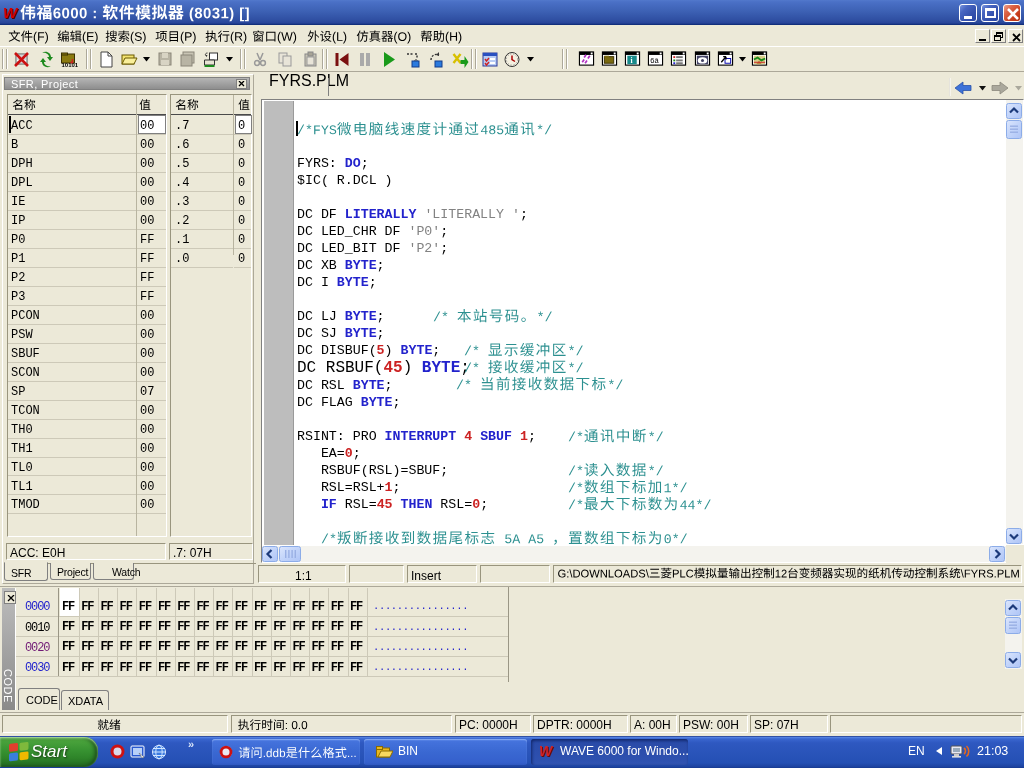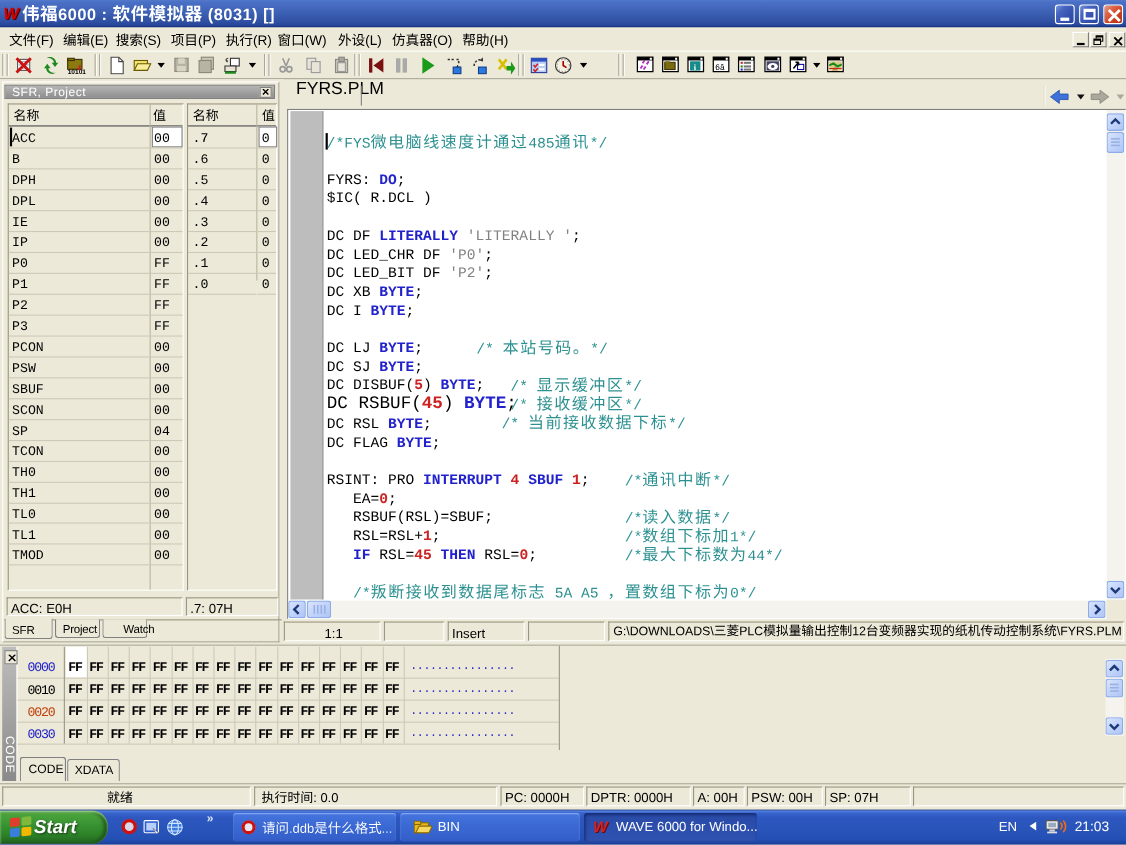--- a/index.html
+++ b/index.html
@@ -113,21 +113,21 @@
 <div class="abs" style="left:137px;top:342.8px;width:29px;height:0px;border-top:1px solid #cdc9b8"></div>
 <div class="abs" style="left:11px;top:345.8px;font-size:12px"><span class="mono">SBUF</span></div>
 <div class="abs" style="left:140px;top:345.8px;font-size:12px"><span class="mono">00</span></div>
 <div class="abs" style="left:8px;top:361.7px;width:128px;height:0px;border-top:1px solid #cdc9b8"></div>
 <div class="abs" style="left:137px;top:361.7px;width:29px;height:0px;border-top:1px solid #cdc9b8"></div>
 <div class="abs" style="left:11px;top:364.8px;font-size:12px"><span class="mono">SCON</span></div>
 <div class="abs" style="left:140px;top:364.8px;font-size:12px"><span class="mono">00</span></div>
 <div class="abs" style="left:8px;top:380.7px;width:128px;height:0px;border-top:1px solid #cdc9b8"></div>
 <div class="abs" style="left:137px;top:380.7px;width:29px;height:0px;border-top:1px solid #cdc9b8"></div>
 <div class="abs" style="left:11px;top:383.7px;font-size:12px"><span class="mono">SP</span></div>
-<div class="abs" style="left:140px;top:383.7px;font-size:12px"><span class="mono">04</span></div>
+<div class="abs" style="left:140px;top:383.7px;font-size:12px"><span class="mono">07</span></div>
 <div class="abs" style="left:8px;top:399.7px;width:128px;height:0px;border-top:1px solid #cdc9b8"></div>
 <div class="abs" style="left:137px;top:399.7px;width:29px;height:0px;border-top:1px solid #cdc9b8"></div>
 <div class="abs" style="left:11px;top:402.6px;font-size:12px"><span class="mono">TCON</span></div>
 <div class="abs" style="left:140px;top:402.6px;font-size:12px"><span class="mono">00</span></div>
 <div class="abs" style="left:8px;top:418.6px;width:128px;height:0px;border-top:1px solid #cdc9b8"></div>
 <div class="abs" style="left:137px;top:418.6px;width:29px;height:0px;border-top:1px solid #cdc9b8"></div>
 <div class="abs" style="left:11px;top:421.6px;font-size:12px"><span class="mono">TH0</span></div>
 <div class="abs" style="left:140px;top:421.6px;font-size:12px"><span class="mono">00</span></div>
 <div class="abs" style="left:8px;top:437.6px;width:128px;height:0px;border-top:1px solid #cdc9b8"></div>
 <div class="abs" style="left:137px;top:437.6px;width:29px;height:0px;border-top:1px solid #cdc9b8"></div>
@@ -264,21 +264,21 @@
 <div class="abs" style="left:215.6px;top:619.0px;font-size:12px;font-weight:bold;letter-spacing:-1.1px"><span class="mono">FF</span></div>
 <div class="abs" style="left:234.8px;top:619.0px;font-size:12px;font-weight:bold;letter-spacing:-1.1px"><span class="mono">FF</span></div>
 <div class="abs" style="left:254.0px;top:619.0px;font-size:12px;font-weight:bold;letter-spacing:-1.1px"><span class="mono">FF</span></div>
 <div class="abs" style="left:273.2px;top:619.0px;font-size:12px;font-weight:bold;letter-spacing:-1.1px"><span class="mono">FF</span></div>
 <div class="abs" style="left:292.4px;top:619.0px;font-size:12px;font-weight:bold;letter-spacing:-1.1px"><span class="mono">FF</span></div>
 <div class="abs" style="left:311.6px;top:619.0px;font-size:12px;font-weight:bold;letter-spacing:-1.1px"><span class="mono">FF</span></div>
 <div class="abs" style="left:330.8px;top:619.0px;font-size:12px;font-weight:bold;letter-spacing:-1.1px"><span class="mono">FF</span></div>
 <div class="abs" style="left:350.0px;top:619.0px;font-size:12px;font-weight:bold;letter-spacing:-1.1px"><span class="mono">FF</span></div>
 <div class="abs" style="left:373px;top:619.5px;font-size:10.5px;color:#2222cc;letter-spacing:-0.35px"><span class="mono">................</span></div>
 <div class="abs" style="left:16px;top:635.8px;width:492px;height:0px;border-top:1px solid #cdc9b8"></div>
-<div class="abs" style="left:25px;top:639.8px;font-size:12px;color:#c2410c;letter-spacing:-1.1px"><span class="mono">0020</span></div>
+<div class="abs" style="left:25px;top:639.8px;font-size:12px;color:#701a75;letter-spacing:-1.1px"><span class="mono">0020</span></div>
 <div class="abs" style="left:62.0px;top:639.3px;font-size:12px;font-weight:bold;letter-spacing:-1.1px"><span class="mono">FF</span></div>
 <div class="abs" style="left:81.2px;top:639.3px;font-size:12px;font-weight:bold;letter-spacing:-1.1px"><span class="mono">FF</span></div>
 <div class="abs" style="left:100.4px;top:639.3px;font-size:12px;font-weight:bold;letter-spacing:-1.1px"><span class="mono">FF</span></div>
 <div class="abs" style="left:119.6px;top:639.3px;font-size:12px;font-weight:bold;letter-spacing:-1.1px"><span class="mono">FF</span></div>
 <div class="abs" style="left:138.8px;top:639.3px;font-size:12px;font-weight:bold;letter-spacing:-1.1px"><span class="mono">FF</span></div>
 <div class="abs" style="left:158.0px;top:639.3px;font-size:12px;font-weight:bold;letter-spacing:-1.1px"><span class="mono">FF</span></div>
 <div class="abs" style="left:177.2px;top:639.3px;font-size:12px;font-weight:bold;letter-spacing:-1.1px"><span class="mono">FF</span></div>
 <div class="abs" style="left:196.4px;top:639.3px;font-size:12px;font-weight:bold;letter-spacing:-1.1px"><span class="mono">FF</span></div>
 <div class="abs" style="left:215.6px;top:639.3px;font-size:12px;font-weight:bold;letter-spacing:-1.1px"><span class="mono">FF</span></div>
 <div class="abs" style="left:234.8px;top:639.3px;font-size:12px;font-weight:bold;letter-spacing:-1.1px"><span class="mono">FF</span></div>
@@ -352,21 +352,21 @@
 background:linear-gradient(180deg,#6fba5e 0%,#4aa33c 12%,#379231 45%,#2e8429 70%,#256d22 94%,#1c551a 100%);
 box-shadow:inset 0 1px 2px #b8e8a8, inset -3px 0 4px #1a4a18;"></div>
 <svg class="abs" style="left:8px;top:741px" width="22" height="21" viewBox="0 0 22 21">
 <g transform="skewY(-6)">
       <rect x="1" y="3" width="9" height="8" rx="1.5" fill="#e03e2d"></rect>
 <rect x="11.5" y="3" width="9" height="8" rx="1.5" fill="#7eb93c"></rect>
 <rect x="1" y="12.5" width="9" height="8" rx="1.5" fill="#3a7edc"></rect>
 <rect x="11.5" y="12.5" width="9" height="8" rx="1.5" fill="#f0b900"></rect>
     </g>
   </svg>
-<div class="abs" style="left:31px;top:742px;font-size:17px;font-weight:bold;font-style:italic;color:#fff;text-shadow:1px 1px 2px #1a3a14">Start</div>
+<div class="abs" style="left:31px;top:742px;font-size:17px;font-weight:normal;font-style:italic;color:#fff;text-shadow:1px 1px 2px #1a3a14">Start</div>
 <div class="abs" style="left:188px;top:738px;font-size:11px;font-weight:bold;color:#d8e4f8">»</div>
 <div class="abs" style="left:212px;top:739px;width:148px;height:26px;border-radius:3px;background:linear-gradient(180deg,#5b87e8 0%,#4472dc 10%,#3a68d2 50%,#3560cc 90%,#2f58c0 100%);box-shadow:inset 0 1px 1px #88aaf0"></div>
 <div class="abs" style="left:364px;top:739px;width:163px;height:26px;border-radius:3px;background:linear-gradient(180deg,#5b87e8 0%,#4472dc 10%,#3a68d2 50%,#3560cc 90%,#2f58c0 100%);box-shadow:inset 0 1px 1px #88aaf0"></div>
 <div class="abs" style="left:531px;top:739px;width:157px;height:26px;border-radius:3px;background:linear-gradient(180deg,#1e3a8c 0%,#2a4ba8 15%,#2e51b0 85%,#3356b4 100%);box-shadow:inset 1px 1px 3px #12276a"></div>
 <div class="abs" style="left:398px;top:744px;font-size:12px;color:#fff">BIN</div>
 <div class="abs" style="left:539px;top:743px;width:17px;height:16px;font-size:14px;font-weight:bold;font-style:italic;color:#d42222;text-shadow:1px 1px 0 #6a0a0a">W</div>
 <div class="abs" style="left:560px;top:744px;font-size:12px;color:#fff">WAVE 6000 for Windo...</div>
 <div class="abs" style="left:908px;top:744px;font-size:12px;color:#fff">EN</div>
 <div class="abs" style="left:977px;top:744px;font-size:12.5px;color:#fff">21:03</div>
 <svg class="abs" style="left:13px;top:51px" width="17" height="17" viewBox="0 0 17 17">

